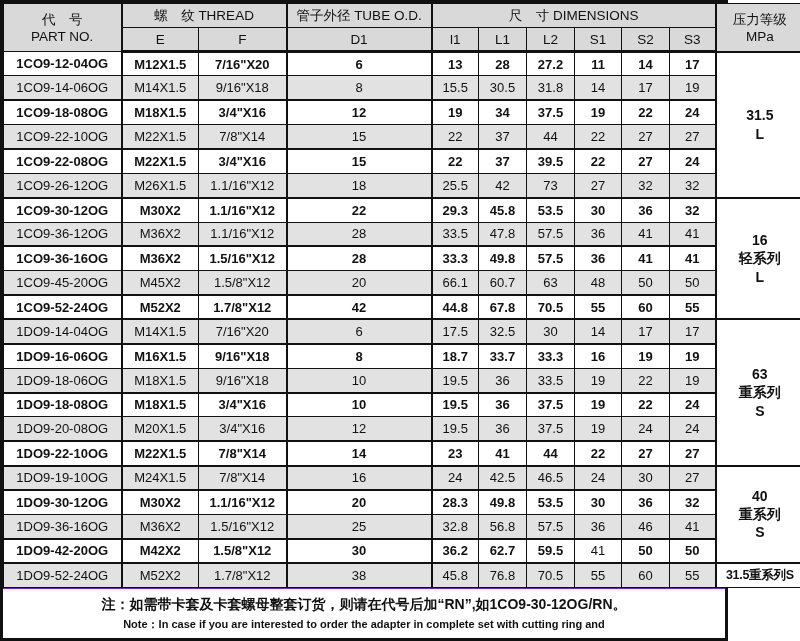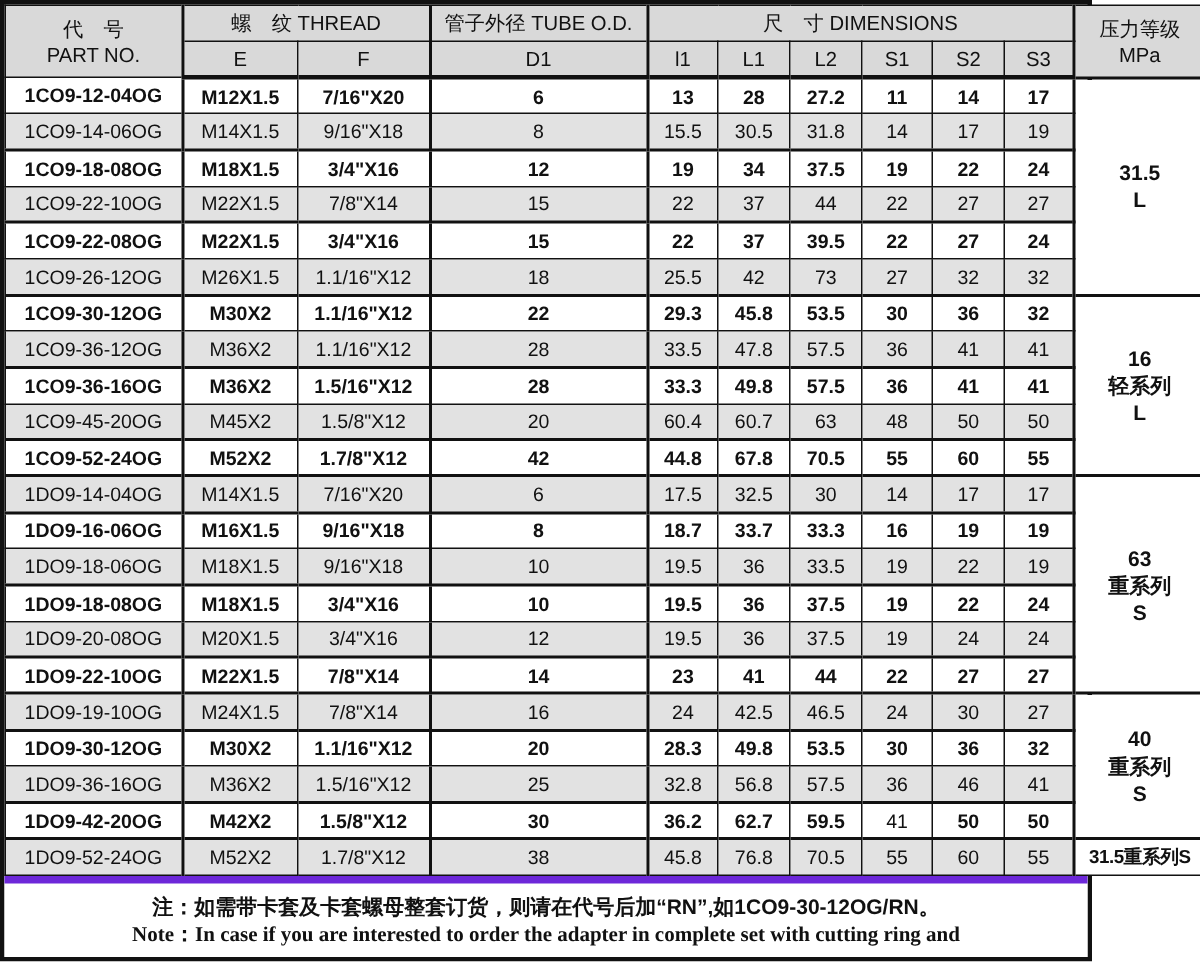--- a/index.html
+++ b/index.html
@@ -24,26 +24,26 @@
   .stripe-row td { background: #e2e2e2; }
   .thick-top td { border-top: 2px solid #111; }
   td.light { font-weight: normal !important; }
   td.pressure-cell {
     background: #ffffff; font-weight: bold; font-size: 14px;
     border-left: 2px solid #111; border-top: 2px solid #111;
     line-height: 1.3; white-space: nowrap;
   }
   td.pressure-cell.small { font-size: 12.5px; letter-spacing: -0.3px; }
   .note {
-    flex: 0 0 auto; border-top: 5px solid #6d28d9; background: #fff;
+    flex: 0 0 auto; border-top: 1px solid #6d28d9; background: #fff;
     text-align: center; padding: 5px 6px 4px 6px;
     font-weight: bold; line-height: 20px;
   }
   .note-cn { font-size: 14px; }
-  .note-en { font-size: 14px; font-family: Liberation Serif, serif; }
+  .note-en { font-size: 11px; }
 </style>
 </head>
 <body>
 
 <div class="page">
   <table>
     <colgroup>
       <col style="width:118px">
         <col style="width:77px">
         <col style="width:88px">
@@ -198,21 +198,21 @@
     <td>57.5</td>
     <td>36</td>
     <td>41</td>
     <td>41</td>
   </tr>
         <tr class="stripe-row">
     <td>1CO9-45-20OG</td>
     <td class="bl2">M45X2</td>
     <td>1.5/8"X12</td>
     <td class="bl2">20</td>
-    <td class="bl2">60.4</td>
+    <td class="bl2">66.1</td>
     <td>60.7</td>
     <td>63</td>
     <td>48</td>
     <td>50</td>
     <td>50</td>
   </tr>
         <tr class="bold-row thick-top">
     <td>1CO9-52-24OG</td>
     <td class="bl2">M52X2</td>
     <td>1.7/8"X12</td>

